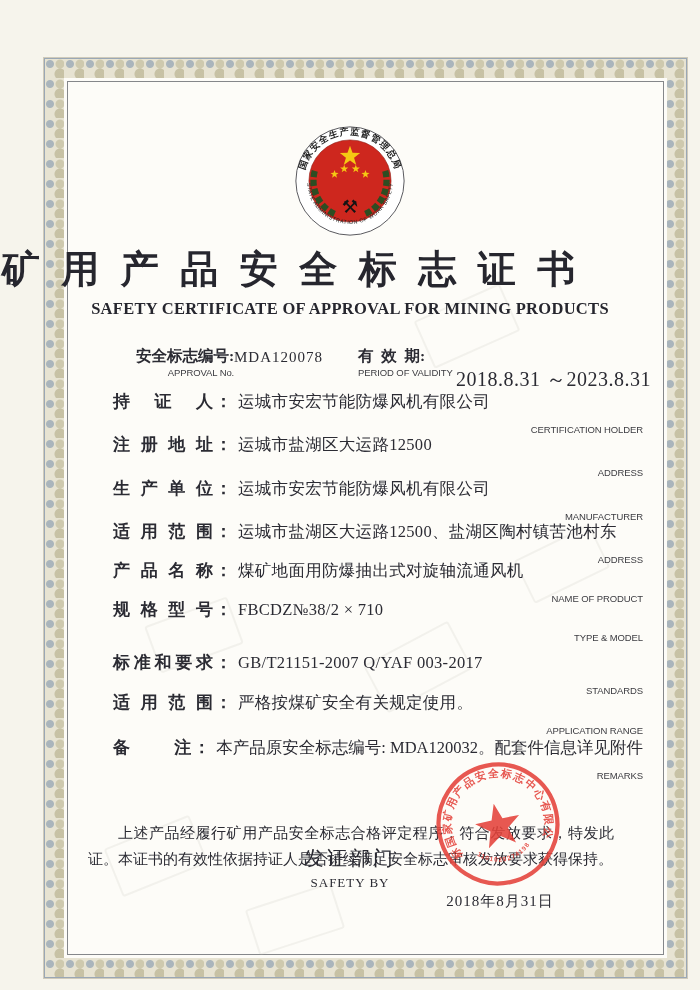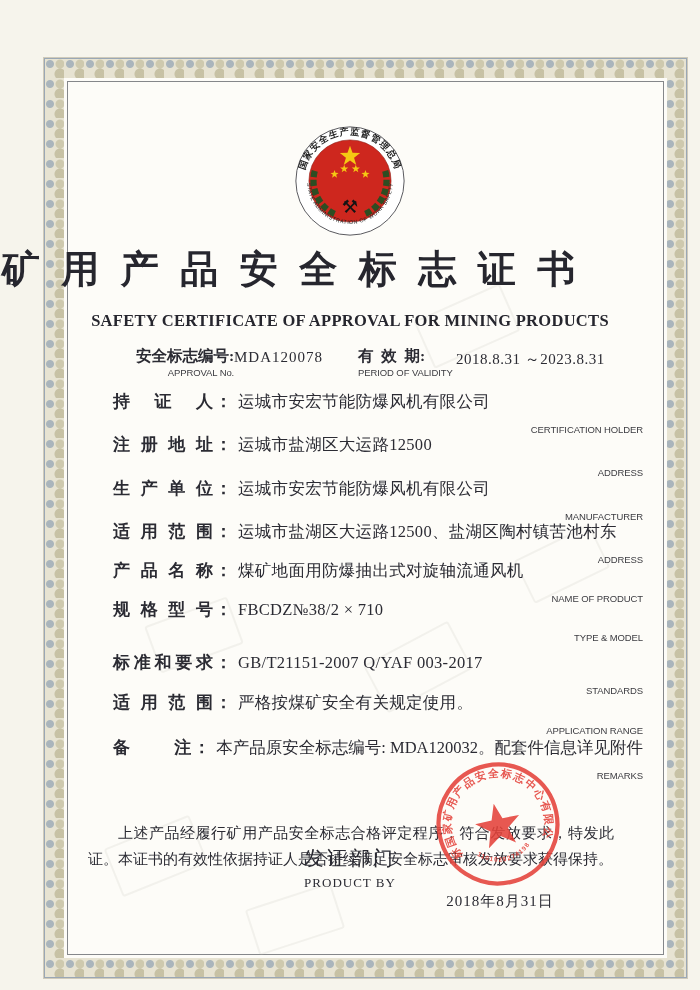--- a/index.html
+++ b/index.html
@@ -26,28 +26,28 @@
     box-shadow:0 0 0 3px #fdfcf8;
   }
   .wm{position:absolute;border:2px solid #c4c3b6;opacity:.18;border-radius:3px;}
   .emblem{position:absolute;left:292px;top:123px;width:116px;height:116px;}
   .title-zh{
     position:absolute;left:0;top:244px;width:583px;text-align:center;
     font-size:38px;font-weight:bold;letter-spacing:6px;color:#26262e;
   }
   .title-en{
     position:absolute;left:0;top:299px;width:700px;text-align:center;
-    font-size:16.5px;font-weight:bold;letter-spacing:.3px;color:#26262e;margin-top:12px;
+    font-size:16.5px;font-weight:bold;letter-spacing:.3px;color:#26262e;
   }
   .lab-zh{font-weight:bold;font-size:15.5px;white-space:pre;}
   .lab-en{font-family:"Liberation Sans","DejaVu Sans",sans-serif;font-size:9.5px;color:#3b3b40;letter-spacing:-.1px;text-align:right;}
   .approval-left{position:absolute;left:136px;top:346px;}
   .approval-no-value{position:absolute;left:234px;top:349px;font-size:15px;letter-spacing:1px;}
   .approval-right{position:absolute;left:358px;top:346px;}
-  .approval-validity-value{position:absolute;left:456px;top:350px;font-size:15px;letter-spacing:.5px;}
+  .approval-validity-value{position:absolute;left:456px;top:366px;font-size:20px;letter-spacing:.5px;}
   .row{position:absolute;left:113px;width:530px;}
   .row .zh-line{display:flex;align-items:baseline;}
   .row .flabel{display:inline-block;width:100px;font-weight:bold;font-size:17px;
     text-align:justify;text-align-last:justify;}
   .row .colon{font-size:17px;font-weight:bold;margin:0 6px 0 2px;}
   .row .fvalue{font-size:16.5px;letter-spacing:.3px;white-space:nowrap;}
   .row .fen{margin-top:11px;}
   .statement{
     position:absolute;left:88px;top:820px;width:526px;
     font-size:15px;line-height:26px;text-indent:2em;text-align:justify;
@@ -184,21 +184,21 @@
         <span class="colon">：</span>
         <span class="fvalue" style="letter-spacing:0;">本产品原安全标志编号: MDA120032。配套件信息详见附件</span>
       </div>
     <div class="lab-en fen">REMARKS</div>
   </div>
 
   <div class="statement">上述产品经履行矿用产品安全标志合格评定程序，符合发放要求，特发此证。本证书的有效性依据持证人是否持续满足安全标志审核发放要求获得保持。</div>
 
   <div class="issued">
     <div class="issued-zh">发证部门</div>
-    <div class="issued-en">PRODUCT BY</div>
+    <div class="issued-en">SAFETY BY</div>
   </div>
 
   <svg class="stamp" viewBox="0 0 140 140">
     <defs>
       <path id="stampArc" d="M 29.1,98.7 A 50,50 0 1 1 110.9,98.7" fill="none"></path>
       <path id="stampNumArc" d="M 37.2,92.9 A 40,40 0 0 0 102.8,92.9" fill="none"></path>
     </defs>
     <circle cx="70" cy="70" r="63" fill="none" stroke="#e4423a" stroke-width="4.5"></circle>
     <polygon points="0,-25 5.9,-8.1 23.8,-7.7 9.5,3.1 14.7,20.2 0,10 -14.7,20.2 -9.5,3.1 -23.8,-7.7 -5.9,-8.1" transform="translate(70,73)" fill="#e4423a"></polygon>
     <text font-size="11.5" font-weight="bold" fill="#e4423a" letter-spacing="1.6" font-family="Liberation Serif,serif">

